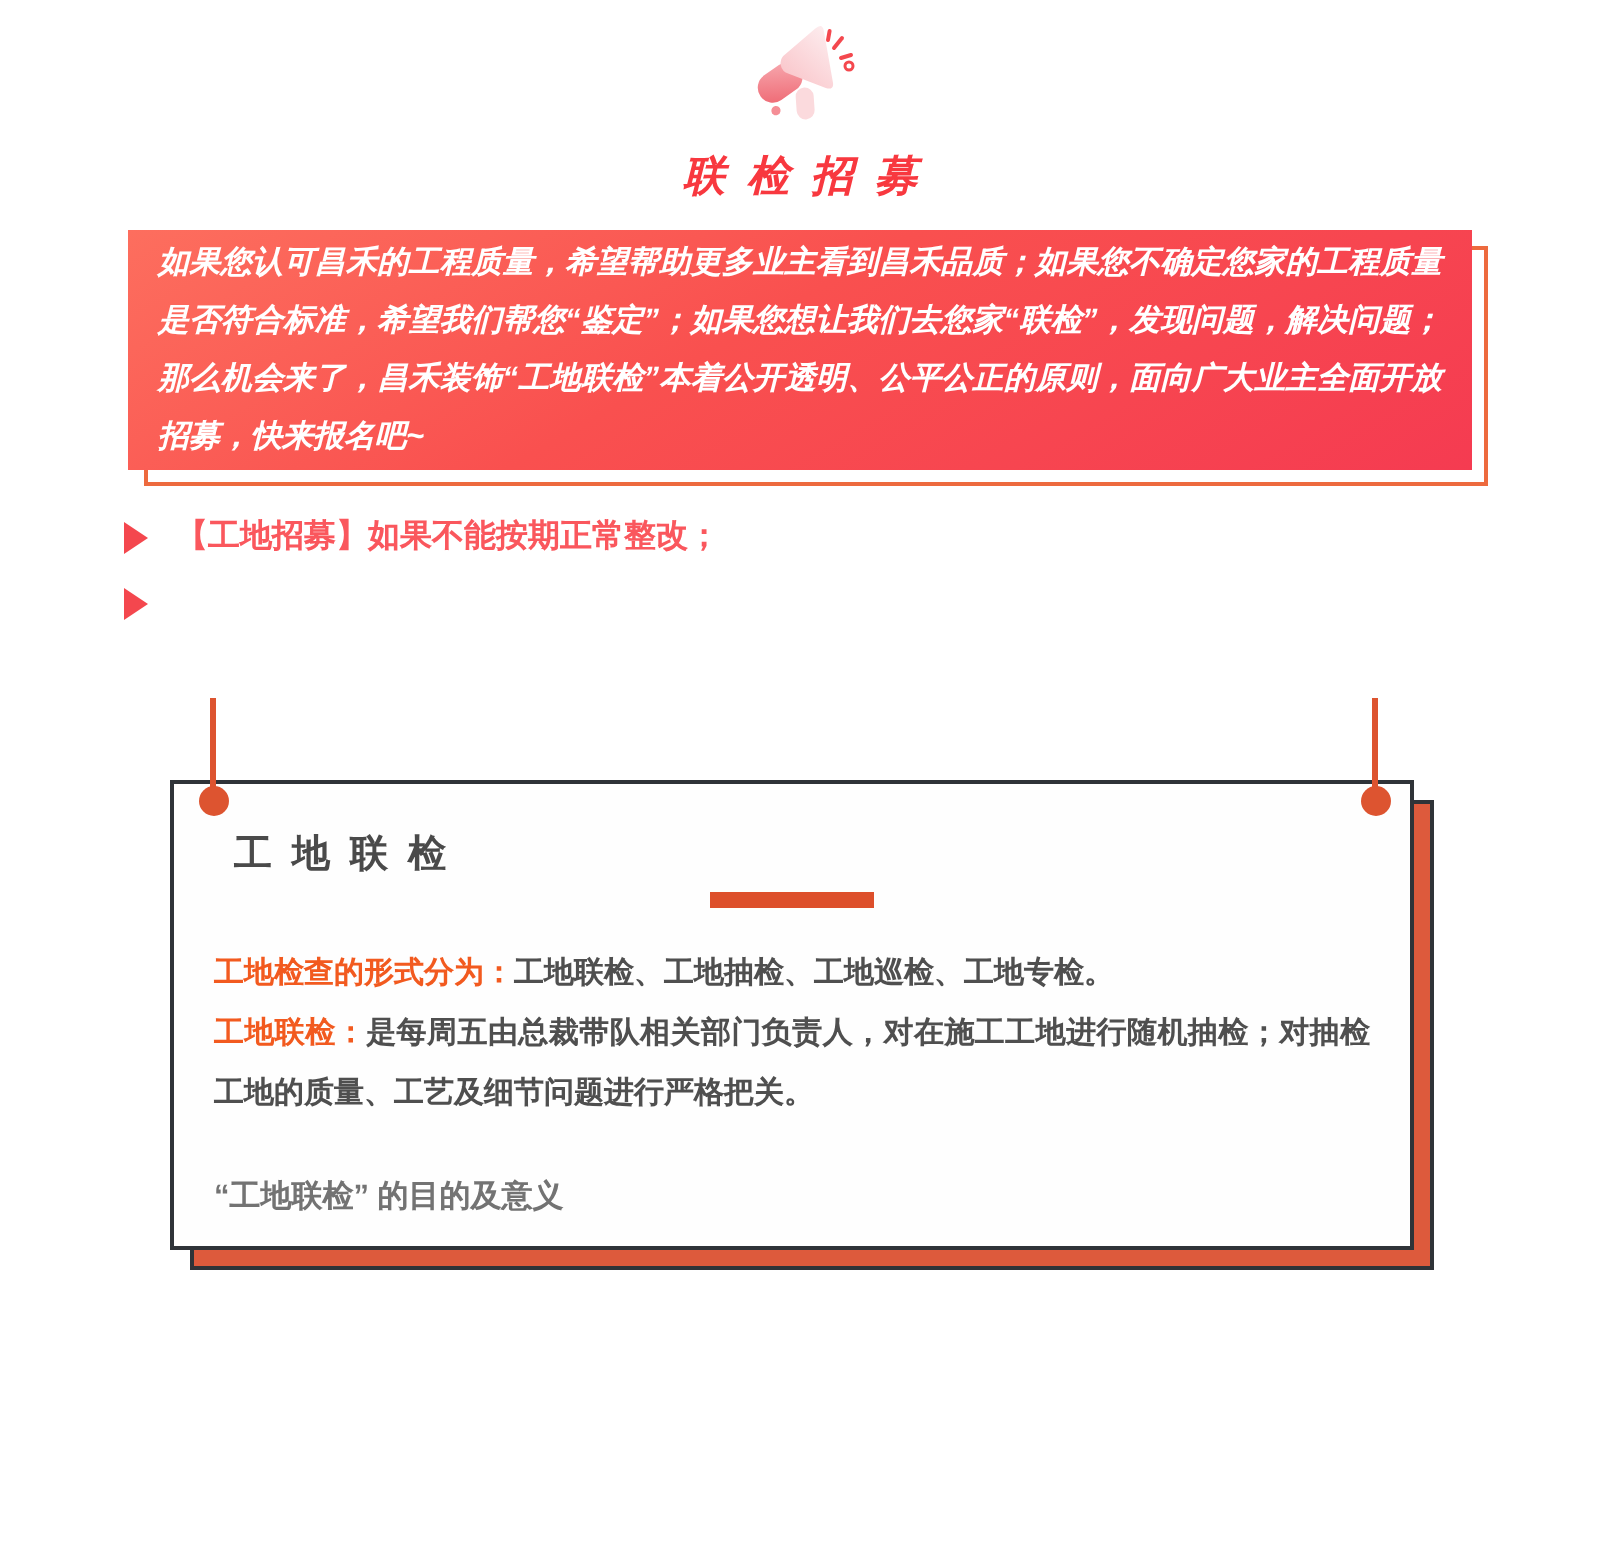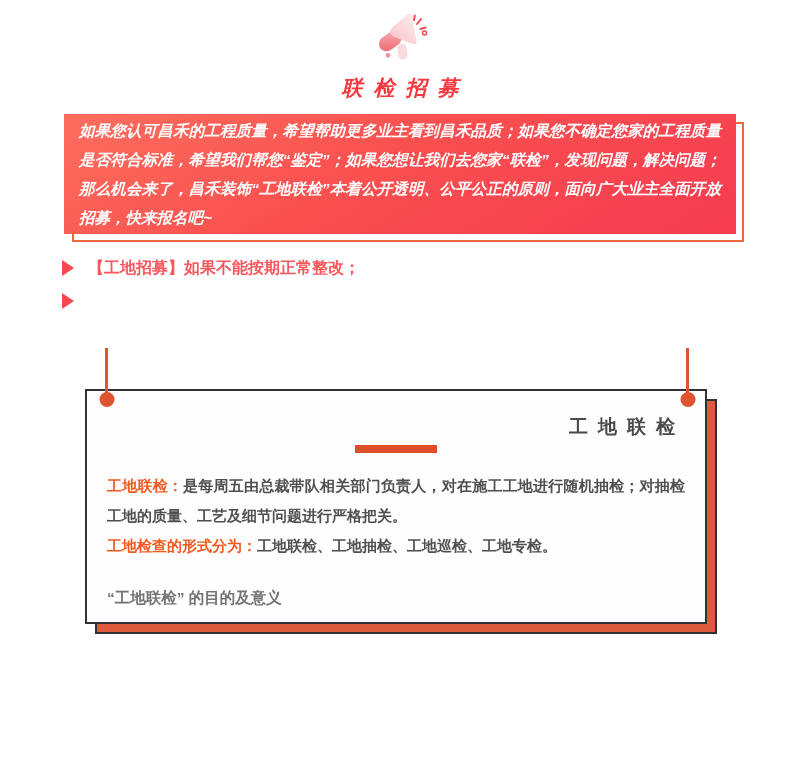--- a/index.html
+++ b/index.html
@@ -107,21 +107,21 @@
     transform: translateX(-50%);
     width: 15px; height: 15px;
     border-radius: 50%;
     background: #dd5430;
   }
   .pin-left { left: 18px; }
   .pin-right { right: 16px; }
 
   .card-title {
     margin: 10px 0 0;
-    text-align: right;
+    text-align: left;
     font-size: 19px;
     line-height: 24px;
     font-weight: bold;
     color: #4a4a4a;
     letter-spacing: 10px;
     text-indent: 10px;
   }
   .title-underline {
     width: 82px; height: 8px;
     background: #dd4f2b;
@@ -208,23 +208,23 @@
   <div class="card-area">
     <div class="card-shadow"></div>
     <div class="card">
       <span class="pin pin-left"></span>
       <span class="pin pin-right"></span>
 
       <h2 class="card-title">工地联检</h2>
       <div class="title-underline"></div>
 
       <p class="intro">
-        <span class="accent">工地联检：</span><span>是每周五由总裁带队相关部门负责人，对在施工工地进行随机抽检；对抽检工地的质量、工艺及细节问题进行严格把关。</span>
+        <span class="accent">工地检查的形式分为：</span><span>工地联检、工地抽检、工地巡检、工地专检。</span>
       </p>
       <p class="intro">
-        <span class="accent">工地检查的形式分为：</span><span>工地联检、工地抽检、工地巡检、工地专检。</span>
+        <span class="accent">工地联检：</span><span>是每周五由总裁带队相关部门负责人，对在施工工地进行随机抽检；对抽检工地的质量、工艺及细节问题进行严格把关。</span>
       </p>
 
       <h3 class="purpose-heading">“工地联检” 的目的及意义</h3>
     </div>
   </div>
 
 </div>
 
 </body></html>

